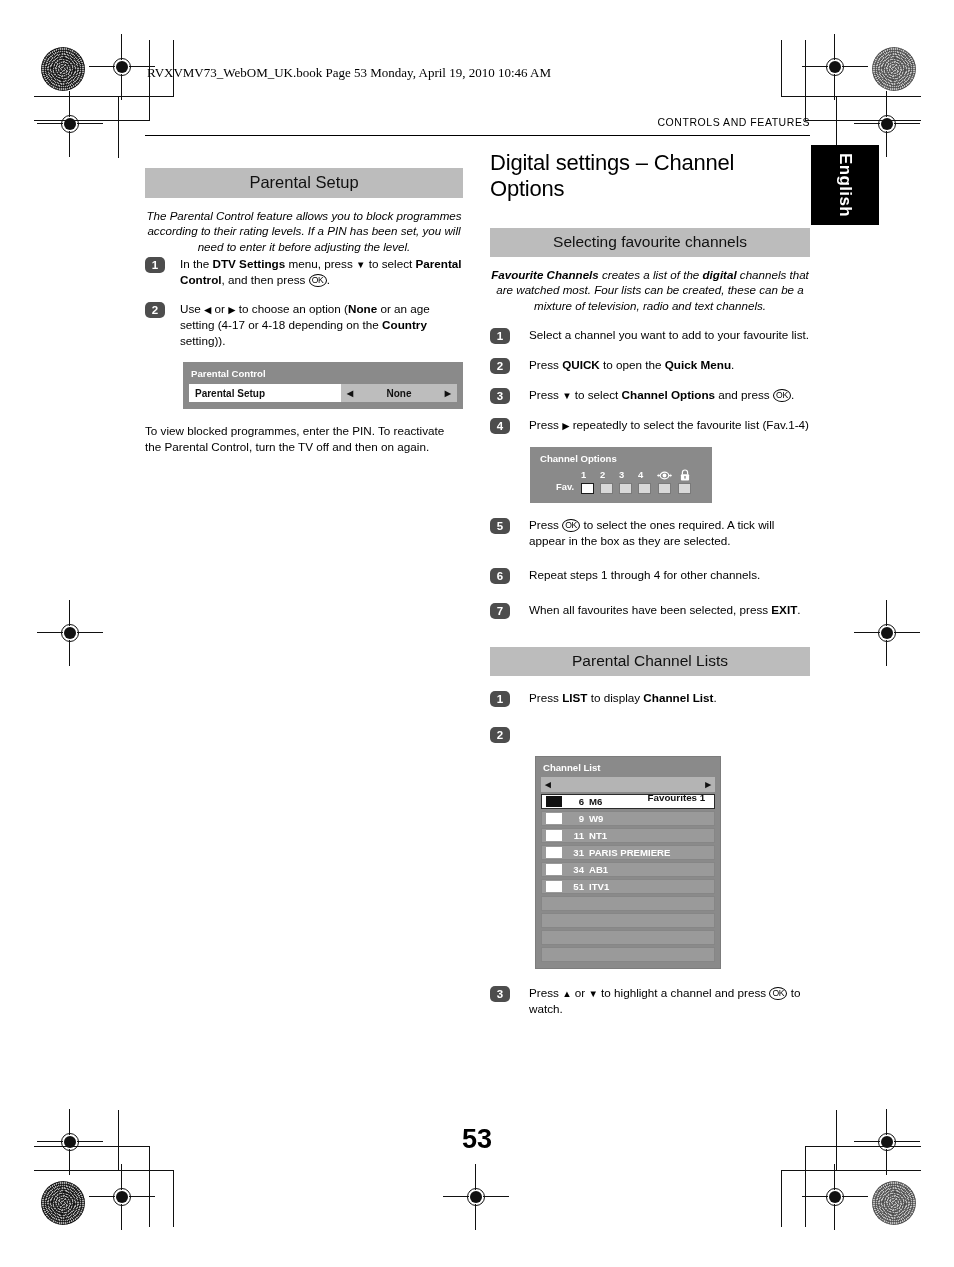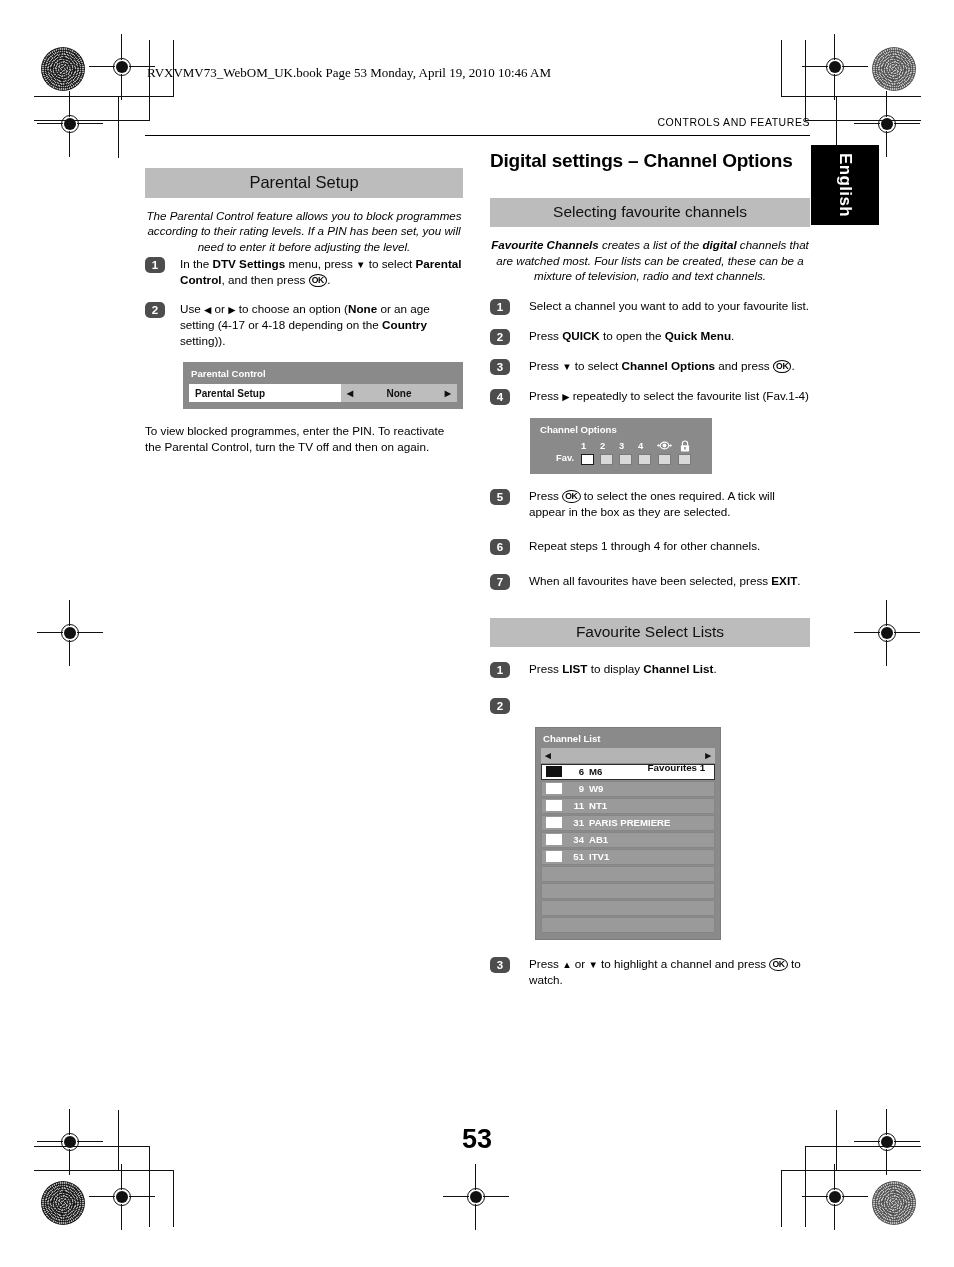--- a/index.html
+++ b/index.html
@@ -39,33 +39,33 @@
   .lang-tab .lt{position:absolute;left:50%;top:50%;transform:translate(-50%,-50%) rotate(90deg);
      color:#fff;font-size:17px;font-weight:bold;letter-spacing:.4px;white-space:nowrap;}
 
   
   .colL{position:absolute;left:0;top:60px;width:318px;}
   .colR{position:absolute;left:345px;top:42px;width:320px;}
 
   .bar{background:#bcbcbc;text-align:center;font-size:16.5px;color:#111;padding:5px 0 6px;margin-bottom:10px;}
   .bar.sub{font-size:15.5px;padding:5px 0 6px;}
 
-  h1.title{font-size:19px;font-weight:bold;line-height:1.18;margin:0 0 26px 0;letter-spacing:-.2px;color:#000;}
+  h1.title{font-size:22px;font-weight:normal;line-height:1.18;margin:0 0 26px 0;letter-spacing:-.2px;color:#000;}
 
   .lede{font-style:italic;font-size:11.6px;line-height:1.33;text-align:center;margin:0 0 14px 0;color:#000;}
   .lede.left-lede{margin-bottom:2px;}
 
   .step{display:flex;align-items:flex-start;margin-bottom:13px;}
   .badge{flex:0 0 auto;width:20px;height:16px;border-radius:5px;background:#4d4d4d;color:#fff;
      font-size:11.5px;font-weight:bold;text-align:center;line-height:16px;margin-top:1px;}
   .steptext{margin-left:15px;font-size:11.7px;line-height:1.37;color:#000;}
   .colR .steptext{margin-left:19px;}
   b{font-weight:bold;}
   .okkey{display:inline-block;border:1.1px solid #000;border-radius:50%;padding:0 2px;
-     font-size:8.6px;font-weight:bold;line-height:11px;height:11px;vertical-align:1px;letter-spacing:-.2px;}
+     font-size:8.6px;font-weight:normal;line-height:11px;height:11px;vertical-align:1px;letter-spacing:-.2px;}
   .arr{font-size:9.5px;vertical-align:.5px;}
 
   .note{font-size:11.7px;line-height:1.37;margin-top:14px;color:#000;}
 
   
   .osd-pc{margin:12px 0 0 38px;width:280px;background:#8a8a8a;padding:5px 6px 7px 6px;box-sizing:border-box;}
   .osd-pc .ttl{color:#fff;font-size:9.6px;margin:1px 0 5px 2px;font-weight:bold;}
   .osd-pc .row{display:flex;height:18px;align-items:stretch;}
   .osd-pc .rlabel{flex:0 0 auto;width:152px;background:#ffffff;color:#111;font-size:10px;
       display:flex;align-items:center;padding-left:6px;box-sizing:border-box;font-weight:bold;}
@@ -350,21 +350,21 @@
       </div>
       <div class="step" style="margin-top:18px;">
         <div class="badge">6</div>
         <div class="steptext">Repeat steps 1 through 4 for other channels.</div>
       </div>
       <div class="step" style="margin-top:18px;">
         <div class="badge">7</div>
         <div class="steptext">When all favourites have been selected, press <b>EXIT</b>.</div>
       </div>
 
-      <div class="bar sub" style="margin-top:28px;">Favourite Select Lists</div>
+      <div class="bar sub" style="margin-top:28px;">Parental Channel Lists</div>
 
       <div class="step" style="margin-top:14px;">
         <div class="badge">1</div>
         <div class="steptext">Press <b>LIST</b> to display <b>Channel List</b>.</div>
       </div>
       <div class="step" style="margin-top:19px;">
         <div class="badge">2</div>
       </div>
 
       <div class="osd-cl">

